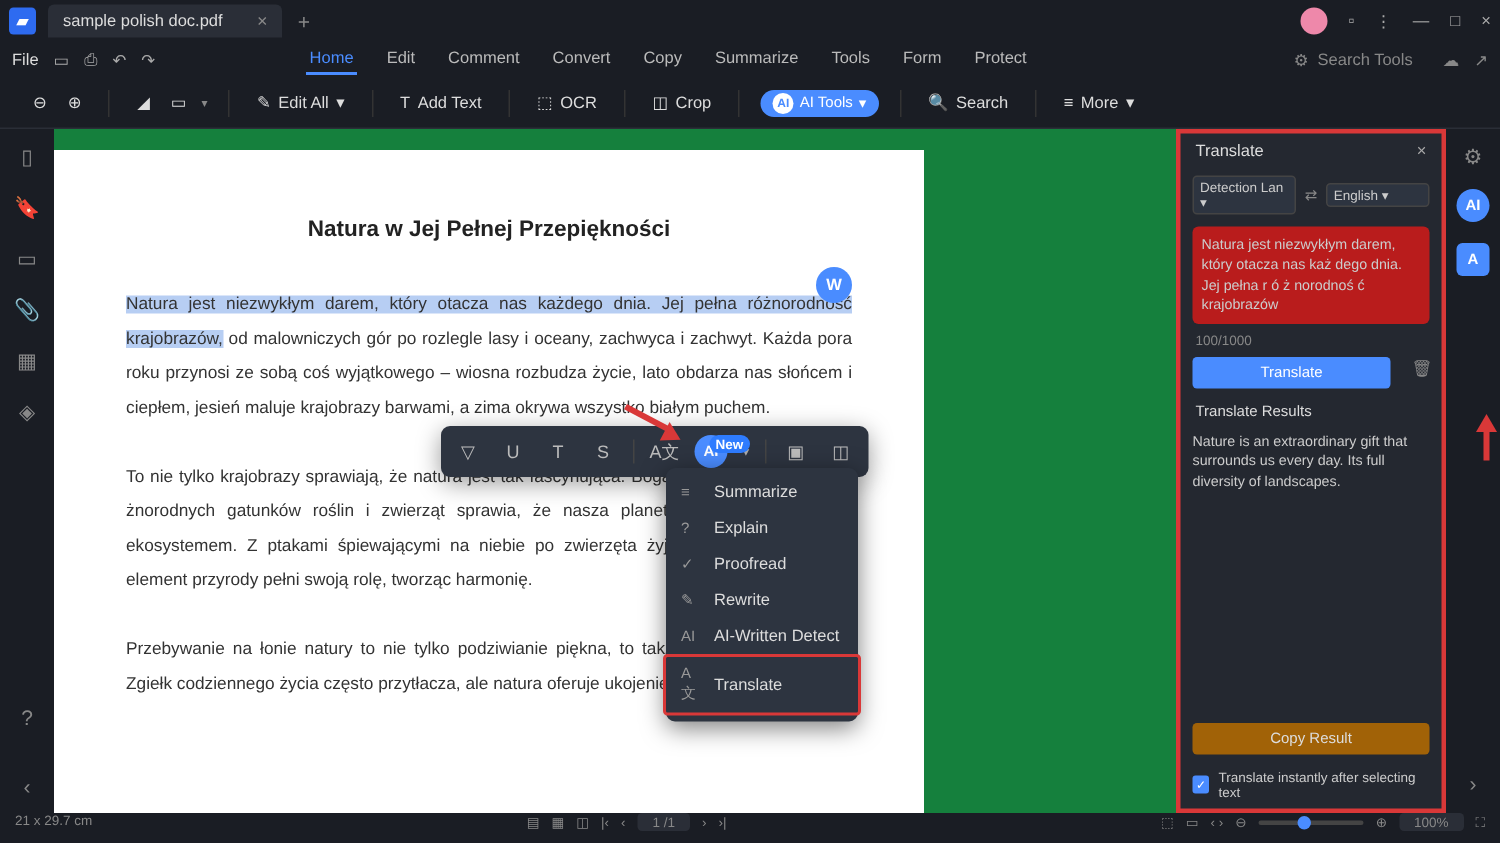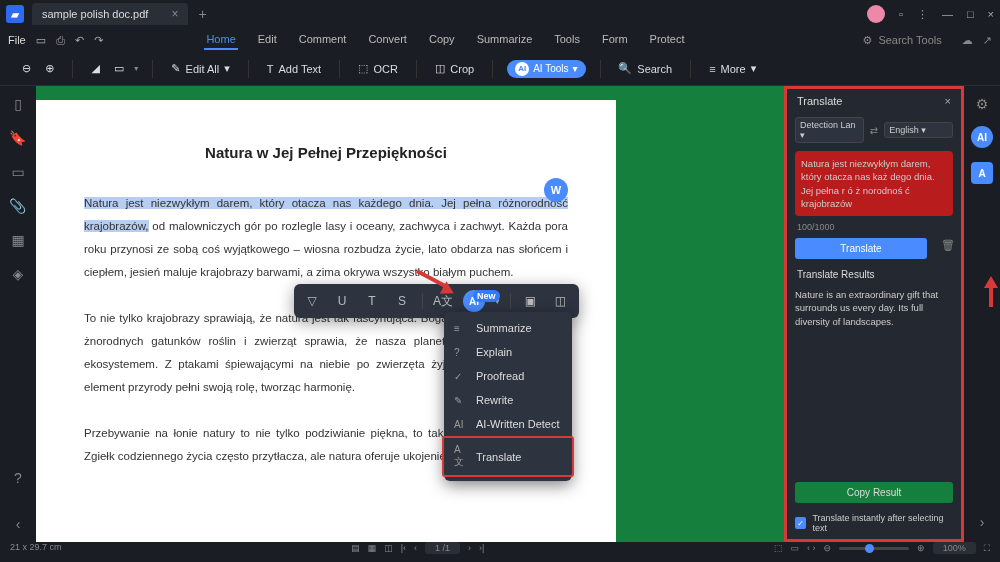--- a/index.html
+++ b/index.html
@@ -57,21 +57,21 @@
 .tp-header{display:flex;justify-content:space-between;align-items:center;padding:6px 10px;color:#ddd;font-size:11px}
 .tp-header .x{color:#aaa;cursor:pointer}
 .tp-langs{display:flex;align-items:center;gap:6px;padding:4px 8px}
 .tp-langs select,.tp-langs .sel{background:#2d3440;border:1px solid #444;color:#ccc;font-size:9px;padding:2px 4px;border-radius:3px;flex:1}
 .tp-langs .swap{color:#888;font-size:10px}
 .tp-input{margin:4px 8px;background:#b91c1c;border-radius:4px;padding:6px;color:#ccc;font-size:9.5px;min-height:46px;line-height:1.4}
 .tp-count{padding:2px 10px;color:#888;font-size:9px}
 .tp-translate-btn{margin:4px 8px;background:#4a8cff;color:#fff;text-align:center;padding:5px;border-radius:3px;font-size:10px;display:flex;justify-content:center;position:relative}
 .tp-results-label{padding:6px 10px;color:#ddd;font-size:10px}
 .tp-result{margin:2px 8px;color:#ccc;font-size:9.5px;line-height:1.4;flex:1}
-.tp-copy{margin:4px 8px;background:#15803d;text-align:center;padding:5px;border-radius:3px;color:#ddd;font-size:10px}
+.tp-copy{margin:4px 8px;background:#a16207;text-align:center;padding:5px;border-radius:3px;color:#ddd;font-size:10px}
 .tp-check{padding:6px 8px;display:flex;align-items:center;gap:6px;color:#ccc;font-size:9px}
 .tp-check .cb{width:12px;height:12px;background:#4a8cff;border-radius:2px;display:flex;align-items:center;justify-content:center;color:#fff;font-size:8px}
 .statusbar{height:20px;background:#1a1d24;display:flex;align-items:flex-start;padding:0 10px;font-size:9px;color:#888;gap:4px}
 .statusbar .center{margin:0 auto;display:flex;align-items:center;gap:8px}
 .statusbar .pageind{background:#2a2e37;padding:1px 10px;border-radius:3px}
 .statusbar .right{display:flex;align-items:center;gap:8px}
 .zoom-slider{width:70px;height:3px;background:#444;border-radius:2px;position:relative}
 .zoom-slider::after{content:'';position:absolute;left:26px;top:-3px;width:9px;height:9px;background:#4a8cff;border-radius:50%}
 </style>
 </head>

